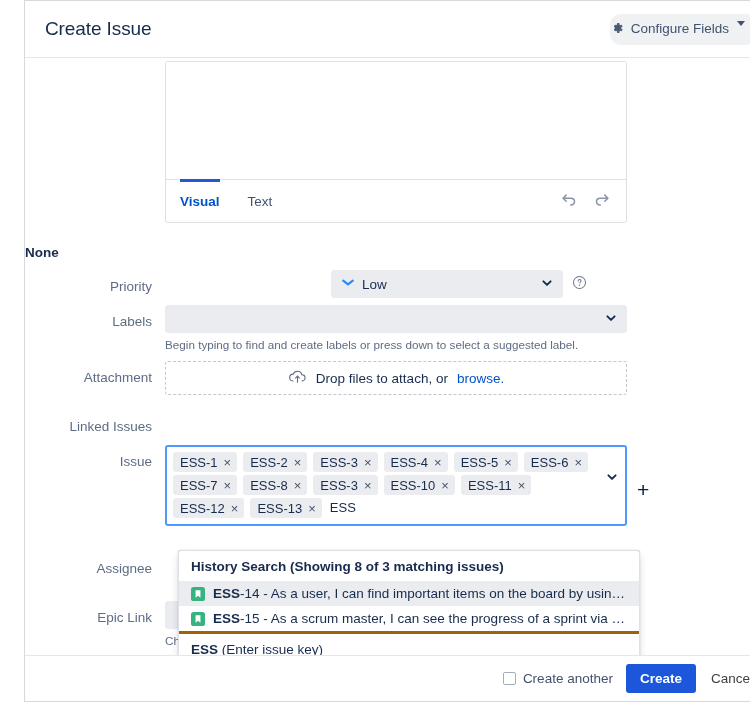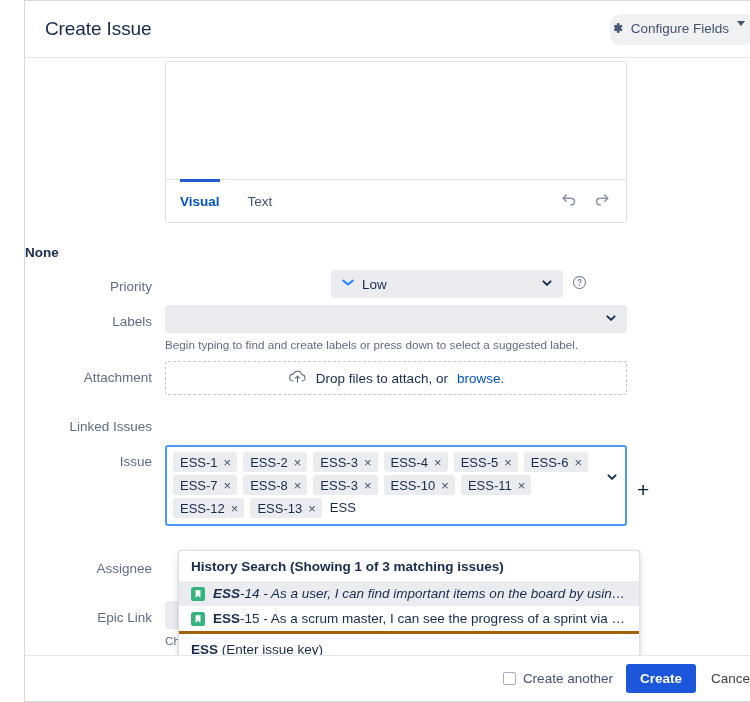--- a/index.html
+++ b/index.html
@@ -261,21 +261,21 @@
     align-items: center;
     gap: 8px;
     padding: 5px 12px 5px 12px;
     font-size: 13.5px;
     color: #172b4d;
     white-space: nowrap;
     overflow: hidden;
     cursor: pointer;
     height: 25px;
   }
-  .dd-item.highlighted { background: #ebecf0; font-style: italic; }
+  .dd-item.highlighted { background: #ebecf0; }
   .dd-item .issue-key { font-weight: bold; }
   .dd-item .dd-text { overflow: hidden; text-overflow: ellipsis; }
   .dd-footer {
     border-top: 3px solid #a16207;
     padding: 8px 12px 9px 12px;
     font-size: 13.5px;
     color: #172b4d;
     cursor: pointer;
   }
   .dd-footer b { font-weight: bold; }
@@ -534,21 +534,21 @@
             <svg width="12" height="12" viewBox="0 0 12 12">
                 <path d="M2.4 4.3L6 7.9l3.6-3.6" stroke="#172b4d" stroke-width="1.9" fill="none" stroke-linecap="round" stroke-linejoin="round"></path>
               </svg>
           </span>
         </div>
         <div class="help-text">Choose an epic to assign this issue to.</div>
       </div>
     </div>
 
     <div class="dropdown" id="issue-dropdown">
-      <div class="dd-header">History Search (Showing 1 of 3 matching issues)</div>
+      <div class="dd-header">History Search (Showing 8 of 3 matching issues)</div>
       <div id="dd-items">
           <div class="dd-item highlighted">
             <span style="display: flex;">
               <svg width="14" height="14" viewBox="0 0 16 16">
                 <rect x="0" y="0" width="16" height="16" rx="3" fill="#36b37e"></rect>
                 <path d="M5.2 3.6h5.6v8.8L8 10.1l-2.8 2.3z" fill="#ffffff"></path>
               </svg>
             </span>
             <span class="dd-text"><span class="issue-key">ESS</span>-14 - As a user, I can find important items on the board by using…</span>
           </div>

